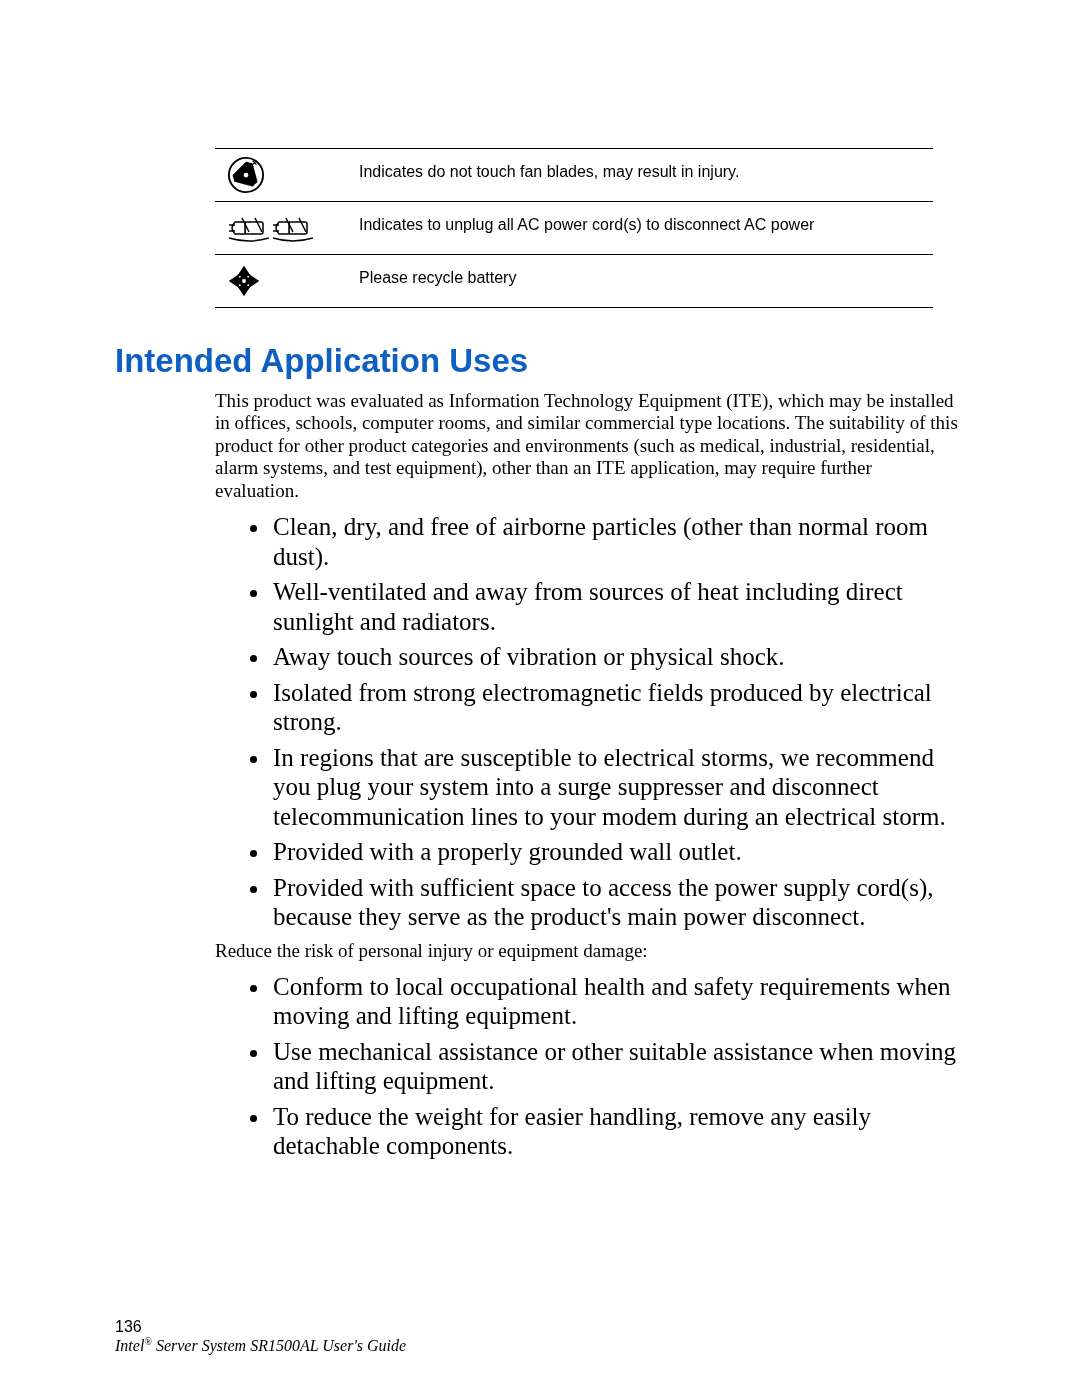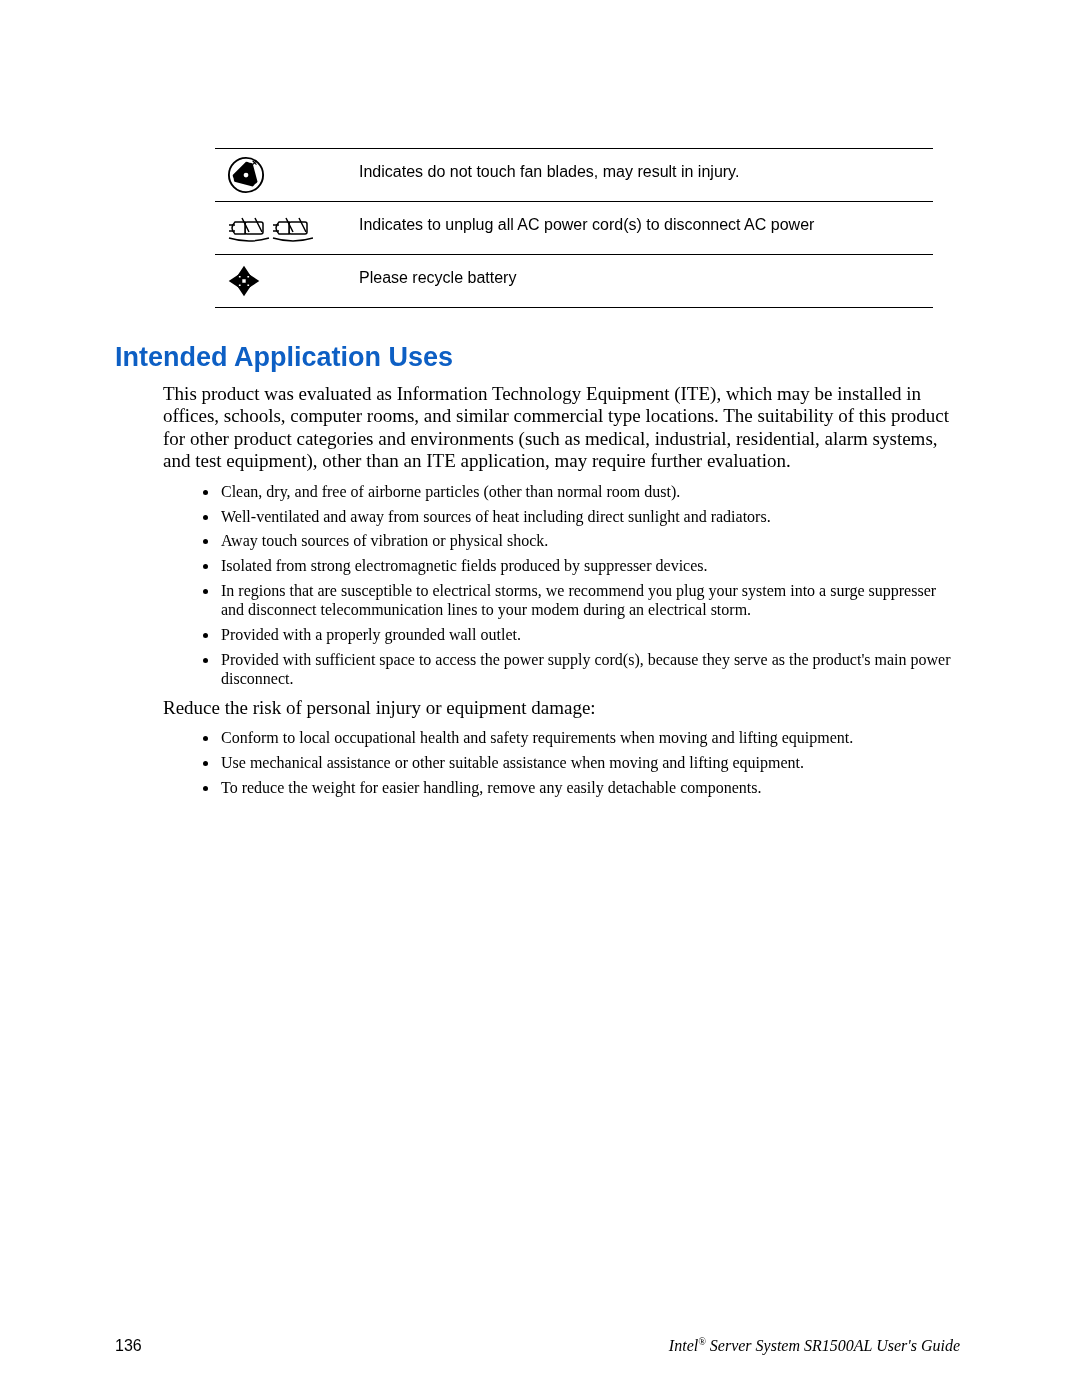--- a/index.html
+++ b/index.html
@@ -37,50 +37,51 @@
     padding-bottom: 6px;
   }
   table.icon-table td.desc-cell {
     padding-top: 14px;
     padding-bottom: 20px;
   }
   h2.section {
     font-family: Arial, Helvetica, sans-serif;
     color: #0d5fc4;
     font-weight: bold;
-    font-size: 27px;
+    font-size: 33px;
     margin: 34px 0 10px 0;
   }
   .body-indent {
-    margin-left: 48px;
+    margin-left: 100px;
   }
   p.body {
     font-size: 19px;
     line-height: 1.18;
     margin: 8px 0 0 0;
   }
   ul.body {
-    font-size: 16px;
+    font-size: 25px;
     line-height: 1.18;
     margin: 10px 0 0 0;
     padding-left: 56px;
   }
   ul.body li {
     margin-bottom: 6px;
     padding-left: 2px;
   }
   .footer {
     position: absolute;
     bottom: 42px;
     left: 115px;
     right: 120px;
     display: flex;
     justify-content: space-between;
     align-items: baseline;
     font-size: 16px;
+    flex-direction: column;
   }
   .footer .page-num {
     font-family: Arial, Helvetica, sans-serif;
   }
   .footer .doc-title {
     font-style: italic;
     font-family: "Times New Roman", Times, serif;
   }
   .footer .doc-title sup {
     font-size: 10px;
@@ -154,21 +155,21 @@
   <h2 class="section">Intended Application Uses</h2>
   <div class="body-indent">
     <p class="body">This product was evaluated as Information Technology Equipment (ITE), which may be installed in offices, schools, computer rooms, and similar commercial type locations.  The suitability of this product for other product categories and environments (such as medical, industrial, residential, alarm systems, and test equipment), other than an ITE application, may require further evaluation.</p>
   </div>
 
   <div class="body-indent">
     <ul class="body">
       <li>Clean, dry, and free of airborne particles (other than normal room dust).</li>
       <li>Well-ventilated and away from sources of heat including direct sunlight and radiators.</li>
       <li>Away touch sources of vibration or physical shock.</li>
-      <li>Isolated from strong electromagnetic fields produced by suppresser devices.</li>
+      <li>Isolated from strong electromagnetic fields produced by electrical strong.</li>
       <li>In regions that are susceptible to electrical storms, we recommend you plug your system into a surge suppresser and disconnect telecommunication lines to your modem during an electrical storm.</li>
       <li>Provided with a properly grounded wall outlet.</li>
       <li>Provided with sufficient space to access the power supply cord(s), because they serve as the product's main power disconnect.</li>
     </ul>
   </div>
 
   <div class="body-indent">
     <p class="body">Reduce the risk of personal injury or equipment damage:</p>
     <ul class="body">
       <li>Conform to local occupational health and safety requirements when moving and lifting equipment.</li>

